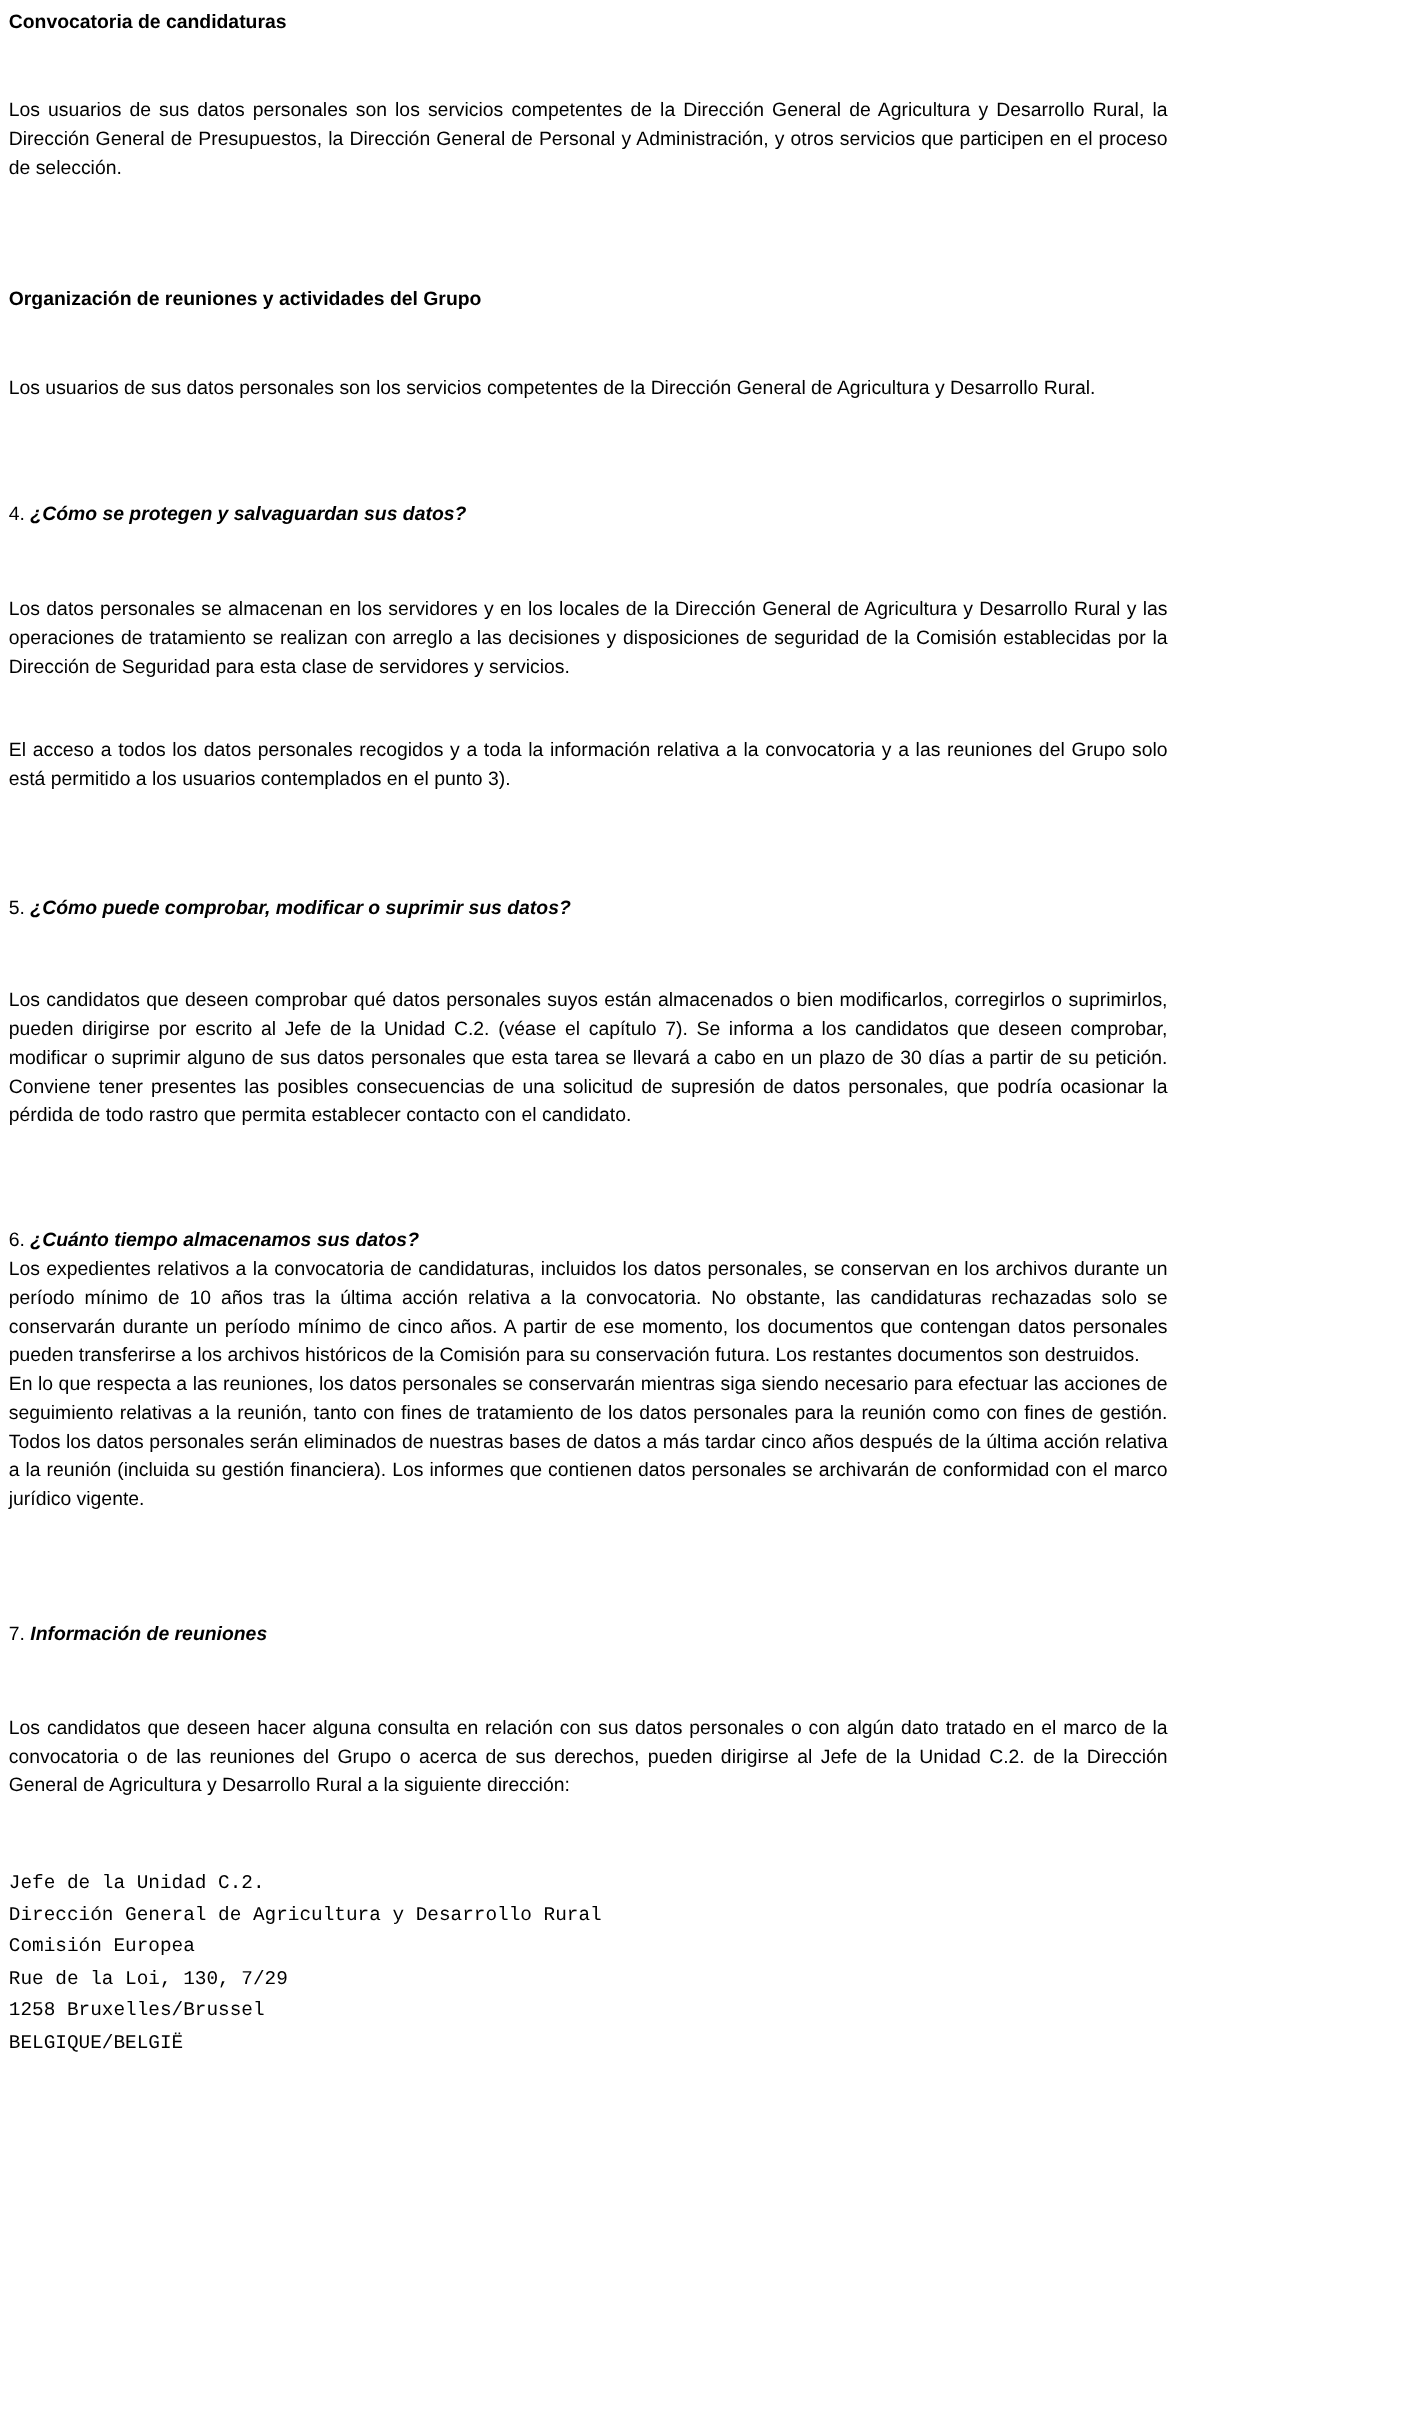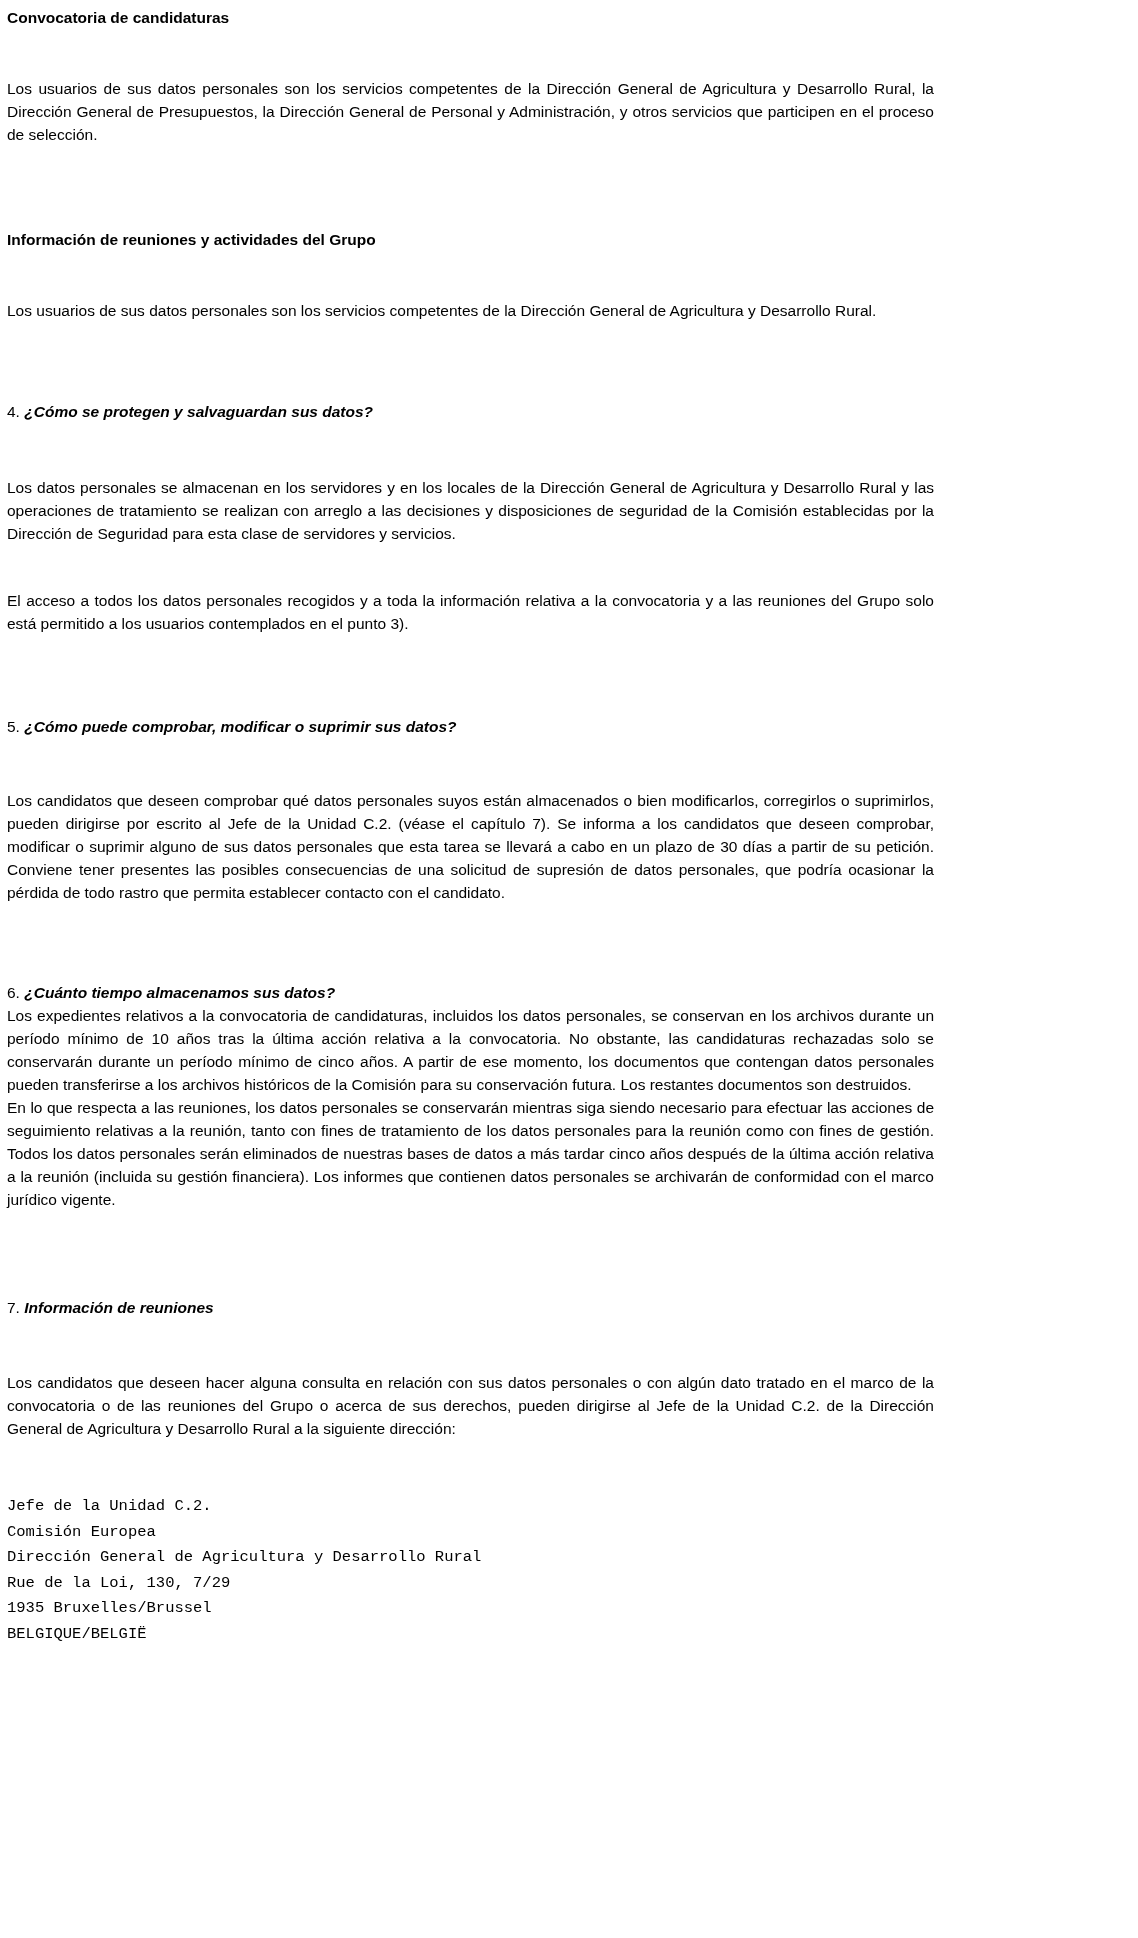--- a/index.html
+++ b/index.html
@@ -67,21 +67,21 @@
 </style>
 </head>
 <body>
 
 <div class="page">
 
   <p class="h-bold">Convocatoria de candidaturas</p>
 
   <p class="para mt48">Los usuarios de sus datos personales son los servicios competentes de la Dirección General de Agricultura y Desarrollo Rural, la Dirección General de Presupuestos, la Dirección General de Personal y Administración, y otros servicios que participen en el proceso de selección.</p>
 
-  <p class="h-bold mt82">Información de reuniones y actividades del Grupo</p>
+  <p class="h-bold mt82">Organización de reuniones y actividades del Grupo</p>
 
   <p class="para mt48">Los usuarios de sus datos personales son los servicios competentes de la Dirección General de Agricultura y Desarrollo Rural.</p>
 
 
   <p class="h-numbered mt78">
     <span class="h-num">4.</span>
     <span class="h-title">¿Cómo se protegen y salvaguardan sus datos?</span>
   </p>
 
   <p class="para mt53">Los datos personales se almacenan en los servidores y en los locales de la Dirección General de Agricultura y Desarrollo Rural y las operaciones de tratamiento se realizan con arreglo a las decisiones y disposiciones de seguridad de la Comisión establecidas por la Dirección de Seguridad para esta clase de servidores y servicios.</p>
@@ -106,20 +106,20 @@
 
   <p class="h-numbered mt85">
     <span class="h-num">7.</span>
     <span class="h-title">Información de reuniones</span>
   </p>
 
   <p class="para mt52">Los candidatos que deseen hacer alguna consulta en relación con sus datos personales o con algún dato tratado en el marco de la convocatoria o de las reuniones del Grupo o acerca de sus derechos, pueden dirigirse al Jefe de la Unidad C.2. de la Dirección General de Agricultura y Desarrollo Rural a la siguiente dirección:</p>
 
   <div class="address mt54">
     <div class="address-line">Jefe de la Unidad C.2.</div>
+    <div class="address-line">Dirección General de Agricultura y Desarrollo Rural</div>
     <div class="address-line">Comisión Europea</div>
-    <div class="address-line">Dirección General de Agricultura y Desarrollo Rural</div>
     <div class="address-line">Rue de la Loi, 130, 7/29</div>
-    <div class="address-line">1935 Bruxelles/Brussel</div>
+    <div class="address-line">1258 Bruxelles/Brussel</div>
     <div class="address-line">BELGIQUE/BELGIË</div>
   </div>
 
 </div>
 
 </body></html>

